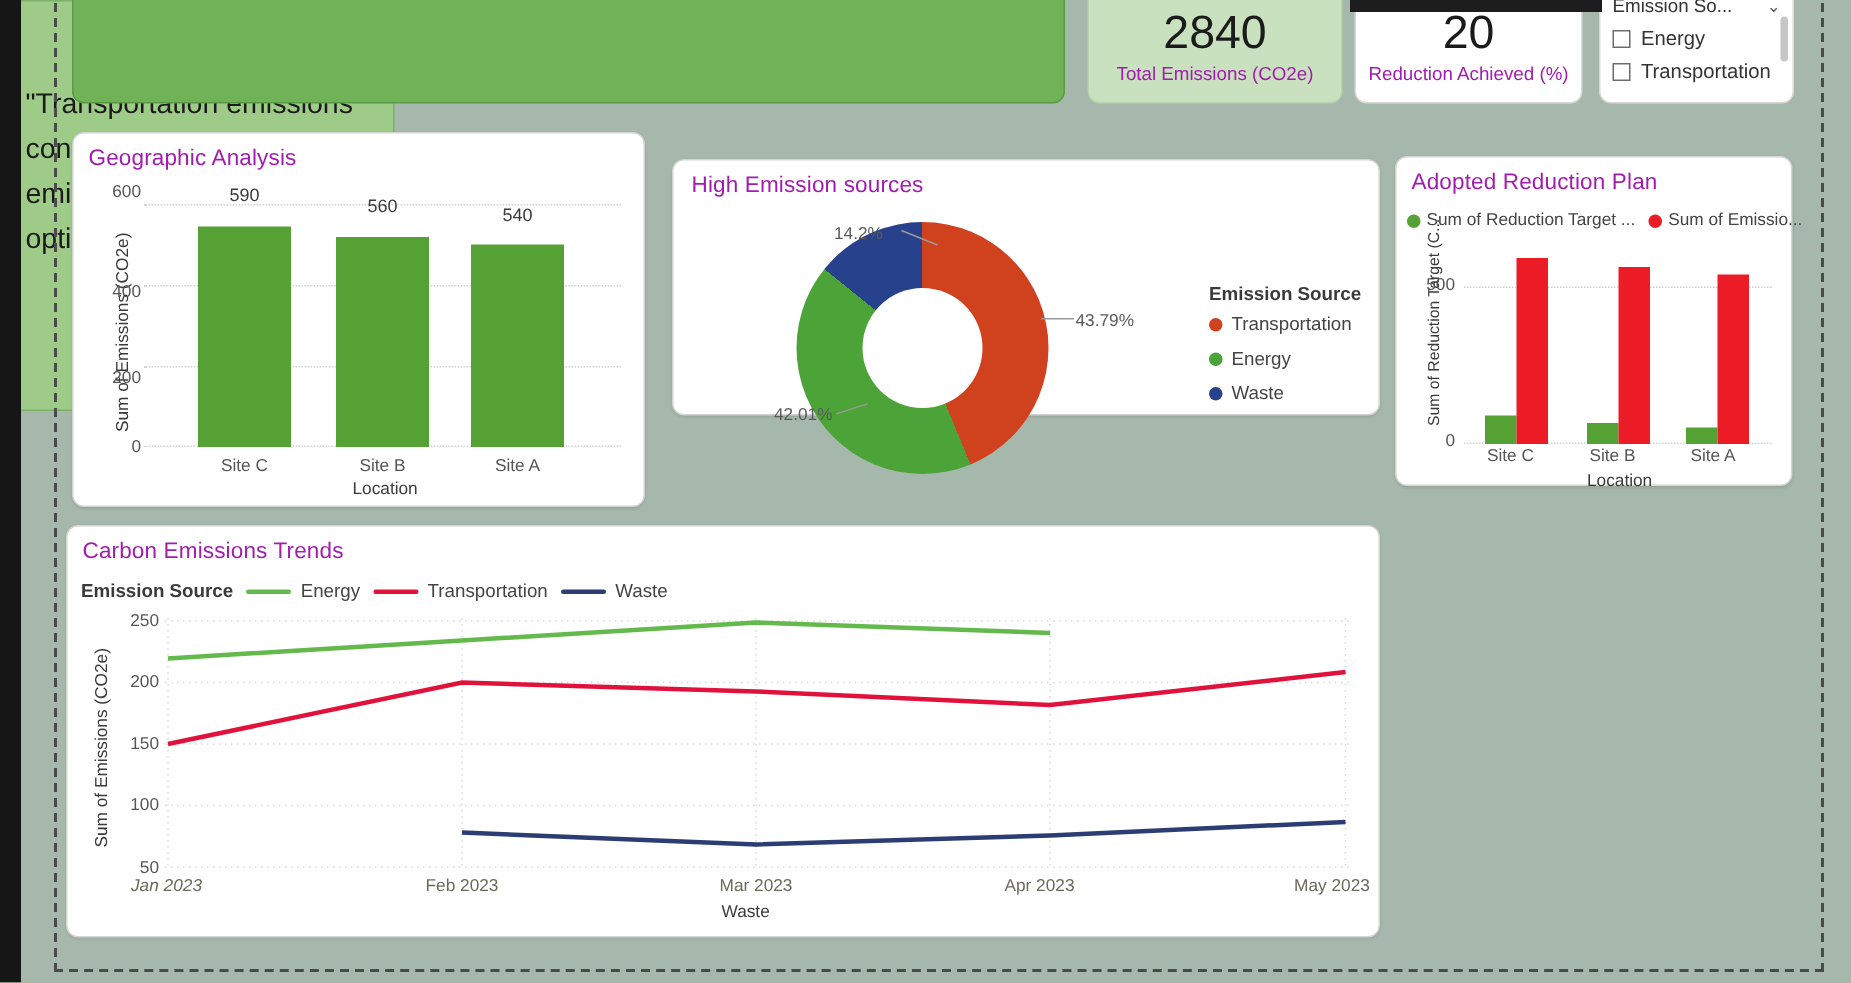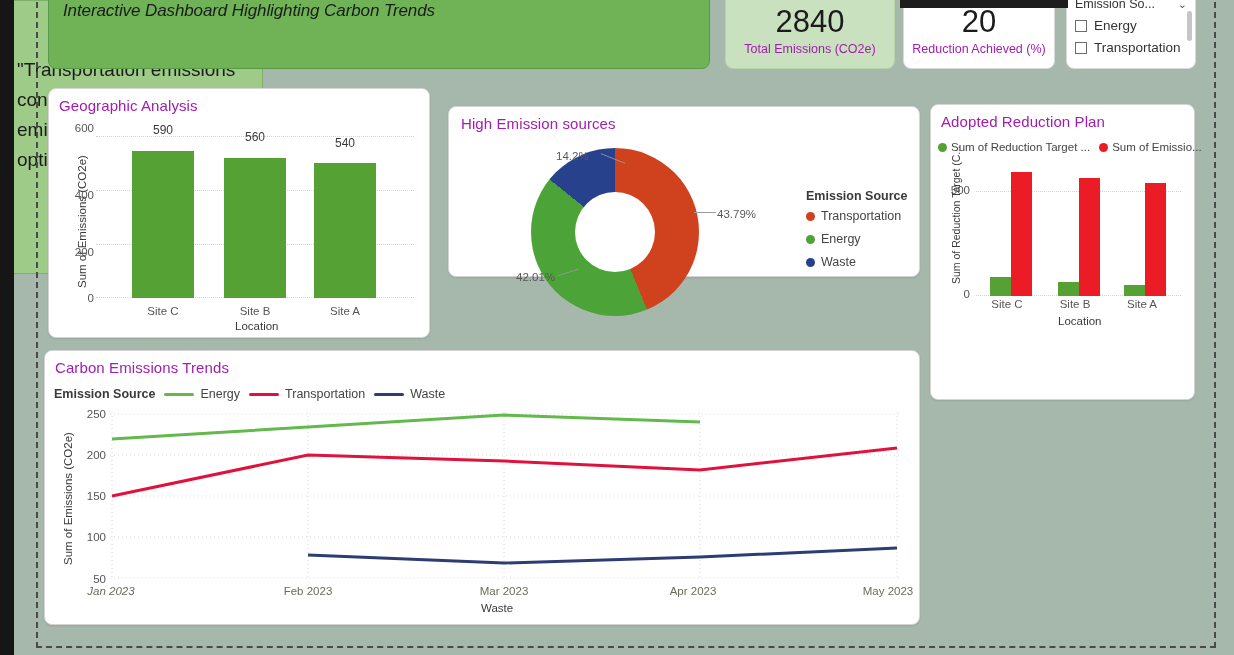--- a/index.html
+++ b/index.html
@@ -114,21 +114,21 @@
     position: absolute; left: 44px; top: 44px; width: 80px; height: 80px;
     background: #fff; border-radius: 50%;
   }
   .pct { position: absolute; font-size: 11.5px; color: #595959; white-space: nowrap; }
   .leader { position: absolute; background: #9a9a9a; height: 1px; }
   .legend-title { position: absolute; font-size: 12.5px; font-weight: bold; color: #3a3a3a; }
   .lg-item { position: absolute; display: flex; align-items: center; gap: 6px;
              font-size: 12.5px; color: #444; }
   .lg-dot { width: 9px; height: 9px; border-radius: 50%; flex-shrink: 0; }
   
-  #plan { left: 930px; top: 104px; width: 265px; height: 296px; padding: 8px 10px; }
+  #plan { left: 930px; top: 104px; width: 265px; height: 220px; padding: 8px 10px; }
   .plan-legend { position: absolute; left: 938px; top: 141px;
                  display: flex; gap: 9px; align-items: center; }
   .plan-legend .lg { display: flex; align-items: center; gap: 4px;
                      font-size: 11.5px; color: #444; white-space: nowrap; }
   .plan-plot { position: absolute; left: 976px; top: 164px; width: 205px; height: 132px; }
   .pbar { position: absolute; bottom: 0; width: 21px; }
   .pbar.g { background: #55A133; }
   .pbar.r { background: #EB1C26; }
   
   #trend { left: 44px; top: 350px; width: 876px; height: 275px; padding: 8px 10px; }
@@ -151,21 +151,20 @@
   #summary p { font-size: 19px; font-weight: 400; color: #1b1b1b;
                line-height: 30px; margin-top: 12px; }
 </style>
 </head>
 <body>
 
 <div class="chrome-left"></div>
 <div class="canvas"></div>
 
 <div class="header">
-  <h2>Interactive Dashboard Highlighting Carbon Trends</h2>
 </div>
 
 <div class="kpi green" style="left:725px; width:170px;">
   <div class="kpi-value">2840</div>
   <div class="kpi-label">Total Emissions (CO2e)</div>
 </div>
 
 <div class="kpi" style="left:903px; width:152px;">
   <div class="kpi-value">20</div>
   <div class="kpi-label">Reduction Achieved (%)</div>

